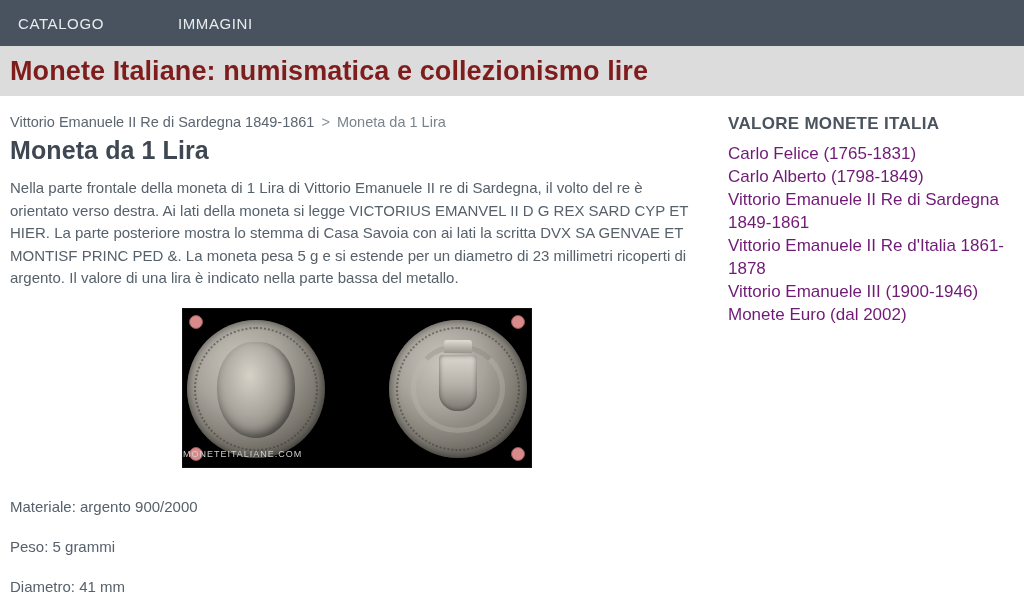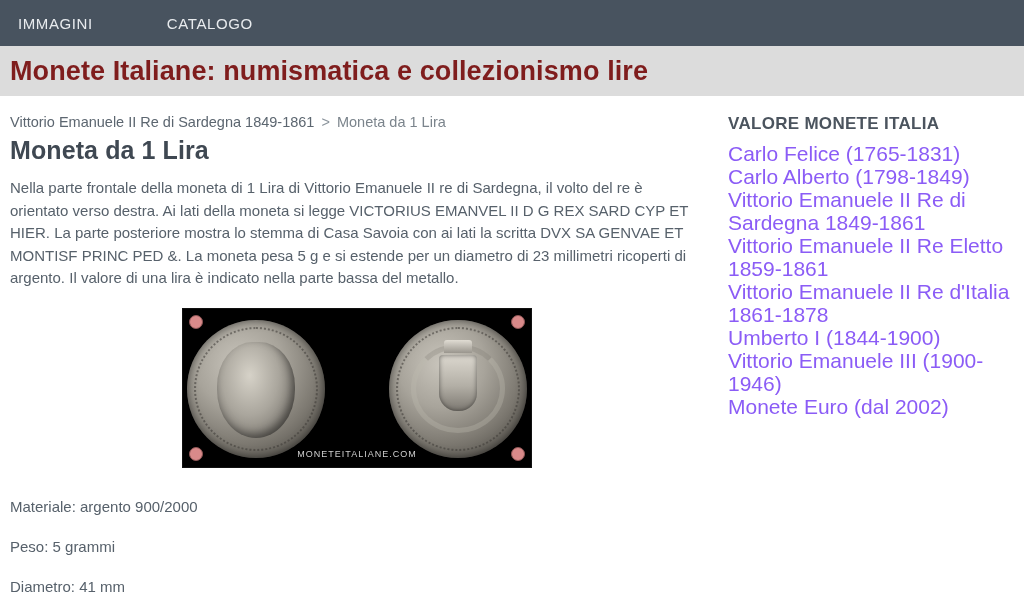--- a/index.html
+++ b/index.html
@@ -158,21 +158,20 @@
     position: absolute;
     left: 40%; top: 15%;
     width: 20%; height: 9%;
     background: linear-gradient(180deg, #e0dcd3, #9a968e);
     border-radius: 3px 3px 0 0;
   }
   .coin-watermark {
     position: absolute;
     left: 0; right: 0;
     bottom: 8px;
-    text-align: center;
     color: #cfcfcf;
     font-size: 9px;
     letter-spacing: 1px;
     font-family: "Liberation Sans", sans-serif;
   }
 
   
   .specs { margin: 30px 0 0 0; }
   .spec-line {
     font-size: 15px;
@@ -183,35 +182,35 @@
   
   .side-title {
     font-size: 17px;
     font-weight: bold;
     color: #4b545e;
     letter-spacing: 0.3px;
     margin: 0 0 8px 0;
   }
   .side-list { list-style: none; margin: 0; padding: 0; }
   .side-list li {
-    font-size: 21px;
+    font-size: 17px;
     line-height: 23px;
-    color: #8b5cf6;
+    color: #701a75;
     cursor: pointer;
     max-width: 290px;
   }
 </style>
 </head>
 <body>
 
 <div id="page">
 
   <div class="navbar">
+    <div class="nav-item">CATALOGO</div>
     <div class="nav-item">IMMAGINI</div>
-    <div class="nav-item">CATALOGO</div>
   </div>
 
   <div class="title-band">
     <div class="site-title">Monete Italiane: numismatica e collezionismo lire</div>
   </div>
 
   <div class="content">
 
     <div class="main-col">
 
@@ -251,22 +250,20 @@
       </div>
 
     </div>
 
     <div class="side-col">
       <div class="side-title">VALORE MONETE ITALIA</div>
       <ul class="side-list">
         <li>Carlo Felice (1765-1831)</li>
         <li>Carlo Alberto (1798-1849)</li>
         <li>Vittorio Emanuele II Re di Sardegna 1849-1861</li>
-        <li>Vittorio Emanuele II Re Eletto 1859-1861</li>
         <li>Vittorio Emanuele II Re d'Italia 1861-1878</li>
-        <li>Umberto I (1844-1900)</li>
         <li>Vittorio Emanuele III (1900-1946)</li>
         <li>Monete Euro (dal 2002)</li>
       </ul>
     </div>
 
   </div>
 </div>
 
 </body></html>

